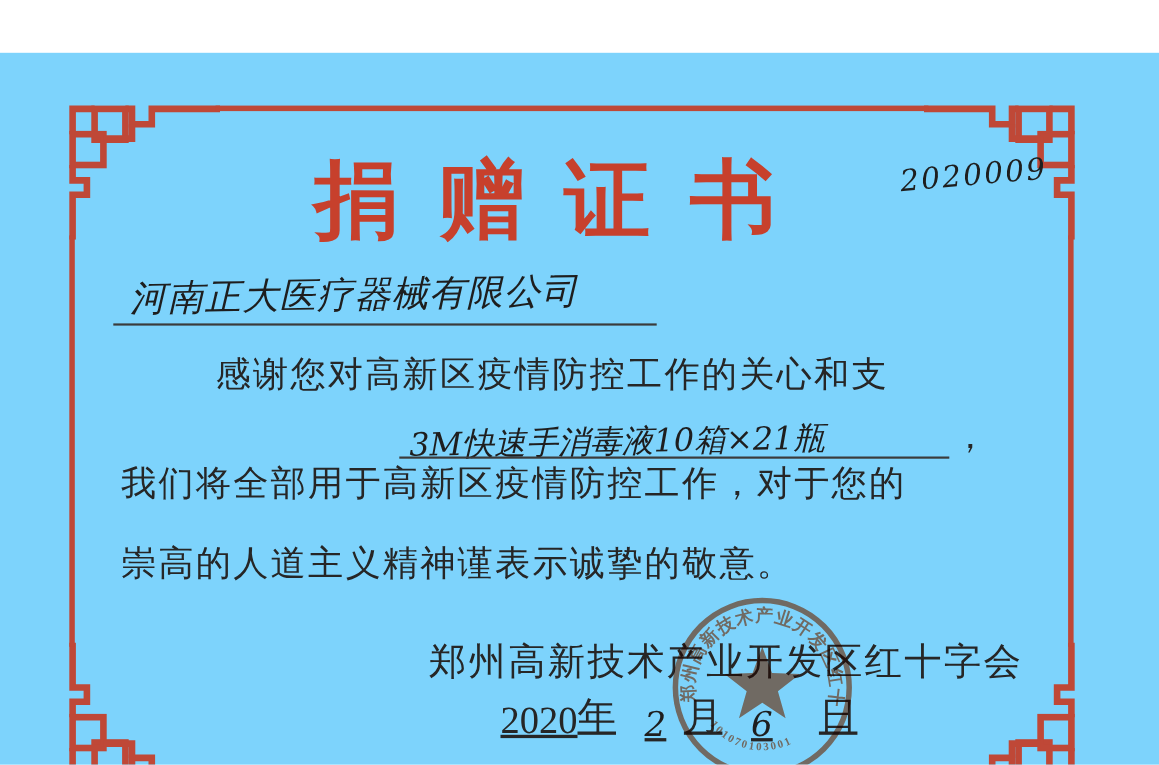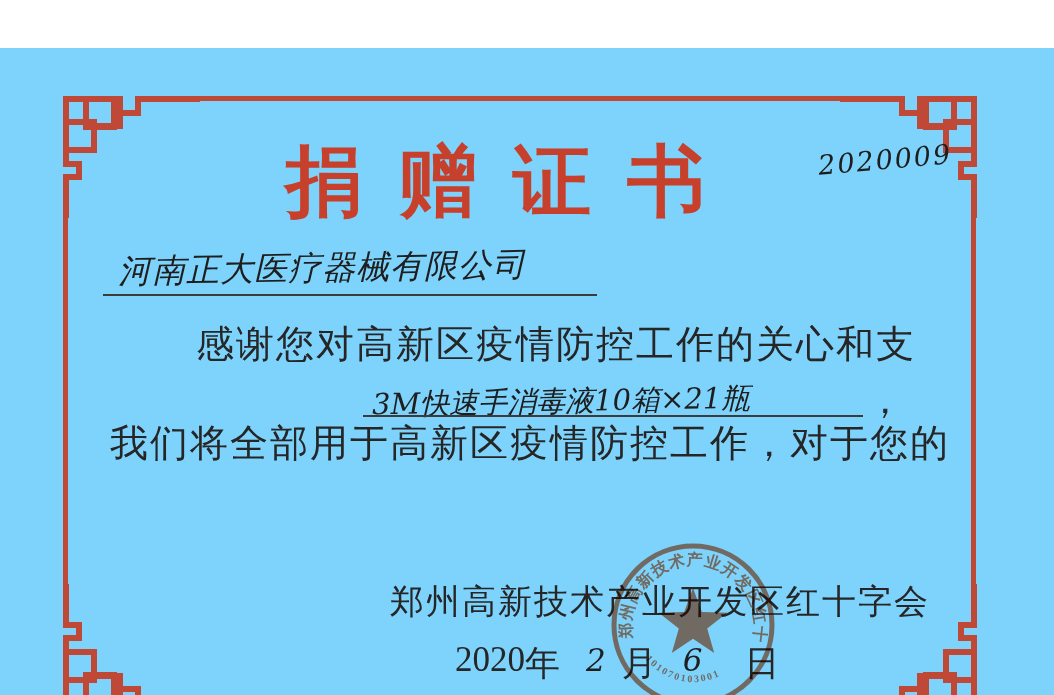--- a/index.html
+++ b/index.html
@@ -24,35 +24,35 @@
   .title{position:absolute;left:150px;top:82px;width:690px;text-align:center;
        font-size:78px;font-weight:bold;color:#c7402c;letter-spacing:36px;
        text-indent:36px;white-space:nowrap;}
   .hand{font-style:italic;color:#1e1e1e;font-family:"DejaVu Serif",serif;}
   .serial{position:absolute;left:818px;top:96px;font-size:27px;
        transform:rotate(-5deg);letter-spacing:2px;white-space:nowrap;}
   .recipient{position:absolute;left:118px;top:198px;font-size:33px;
        letter-spacing:1px;transform:rotate(-1deg);white-space:nowrap;}
   .u-recipient{position:absolute;left:103px;top:246px;width:494px;height:2px;
        background:#3b3b3b;}
-  .bodyline{position:absolute;color:#262626;font-size:38px;letter-spacing:2px;
+  .bodyline{position:absolute;color:#262626;font-size:32px;letter-spacing:2px;
        white-space:nowrap;}
   .l1{left:196px;top:271px;}
   .l2{left:112px;top:329px;}
   .l3{left:110px;top:370px;}
   .l4{left:110px;top:443px;}
   .donated{position:absolute;left:372px;top:334px;font-size:29px;
        letter-spacing:0px;transform:rotate(-1deg);white-space:nowrap;}
   .u-donated{position:absolute;left:363px;top:367px;width:500px;height:2px;
        background:#3b3b3b;}
   .comma2{left:866px;top:327px;}
   .issuer{position:absolute;left:340px;top:531px;width:640px;text-align:center;
        color:#262626;font-size:34px;letter-spacing:2px;white-space:nowrap;}
-  .dateline{position:absolute;left:455px;top:592px;color:#262626;font-size:35px;
-       white-space:nowrap;display:flex;align-items:flex-start;}
+  .dateline{position:absolute;left:455px;top:580px;color:#262626;font-size:35px;
+       white-space:nowrap;display:flex;align-items:flex-end;text-decoration:underline;}
   .dateline .hw{font-size:31px;position:relative;top:2px;}
   .gap-a{margin-left:26px;} .gap-b{margin-left:16px;} .gap-c{margin-left:26px;}
   .gap-d{margin-left:42px;}
   
   .seal{position:absolute;left:608px;top:492px;width:170px;height:170px;
        opacity:.85;mix-blend-mode:multiply;}
 </style>
 </head>
 <body>
 
@@ -100,20 +100,21 @@
   <div class="serial hand">2020009</div>
 
   <div class="recipient hand">河南正大医疗器械有限公司</div>
   <div class="u-recipient"></div>
 
   <div class="bodyline l1">感谢您对高新区疫情防控工作的关心和支</div>
   <div class="donated hand">3M快速手消毒液10箱×21瓶</div>
   <div class="u-donated"></div>
   <div class="bodyline comma2">，</div>
   <div class="bodyline l3">我们将全部用于高新区疫情防控工作，对于您的</div>
+  <div class="bodyline l4">崇高的人道主义精神谨表示诚挚的敬意。</div>
 
   <div class="issuer">郑州高新技术产业开发区红十字会</div>
   <div class="dateline">
     <span>2020</span>
       <span>年</span>
     <span class="hand hw gap-a">2</span>
     <span class="gap-b">月</span>
     <span class="hand hw gap-c">6</span>
     <span class="gap-d">日</span>
   </div>

